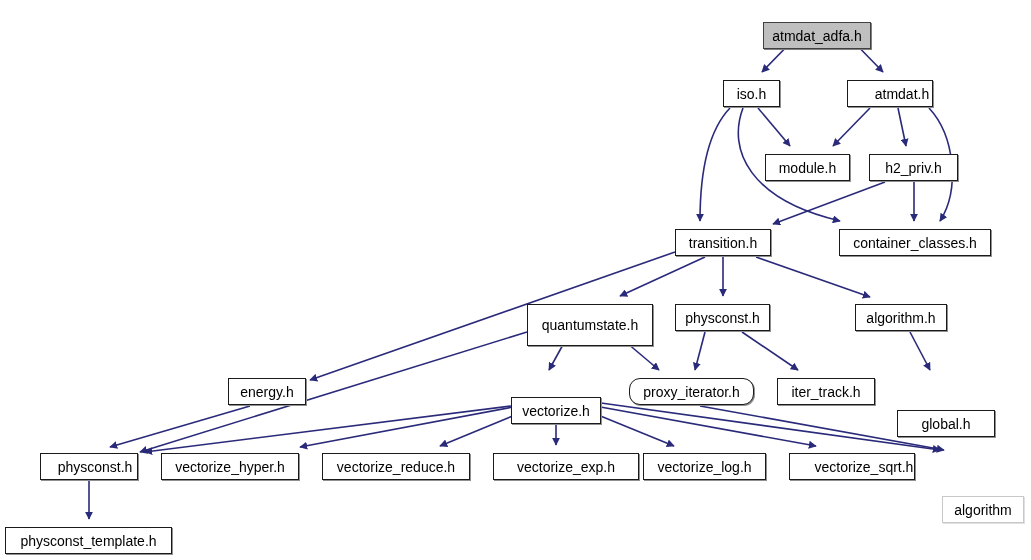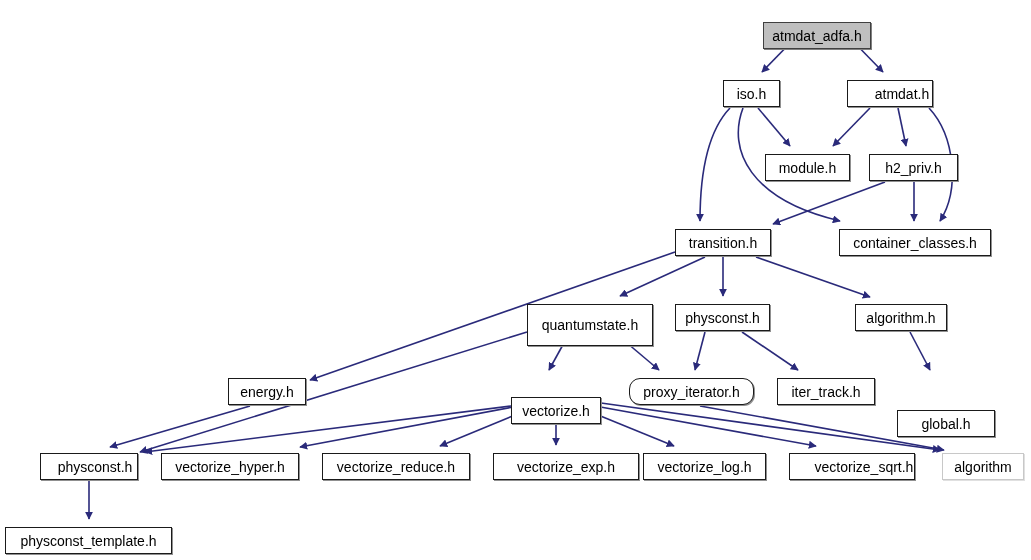--- a/index.html
+++ b/index.html
@@ -37,20 +37,21 @@
     z-index: 5;
   }
   .node-box.root {
     background: #bfbfbf;
     border: 1px solid #404040;
     box-shadow: 1px 1px 0 0 #808080;
   }
   .node-box.system {
     border: 1px solid #c8c8c8;
     box-shadow: 1px 1px 0 0 #e0e0e0;
+    margin-top: 43px;
   }
   .node-box.normal {
     border: 1px solid #1a1a1a;
     box-shadow: 1px 1px 0 0 #909090;
   }
   .node-label {
     pointer-events: none;
   }
 </style>
 </head>

